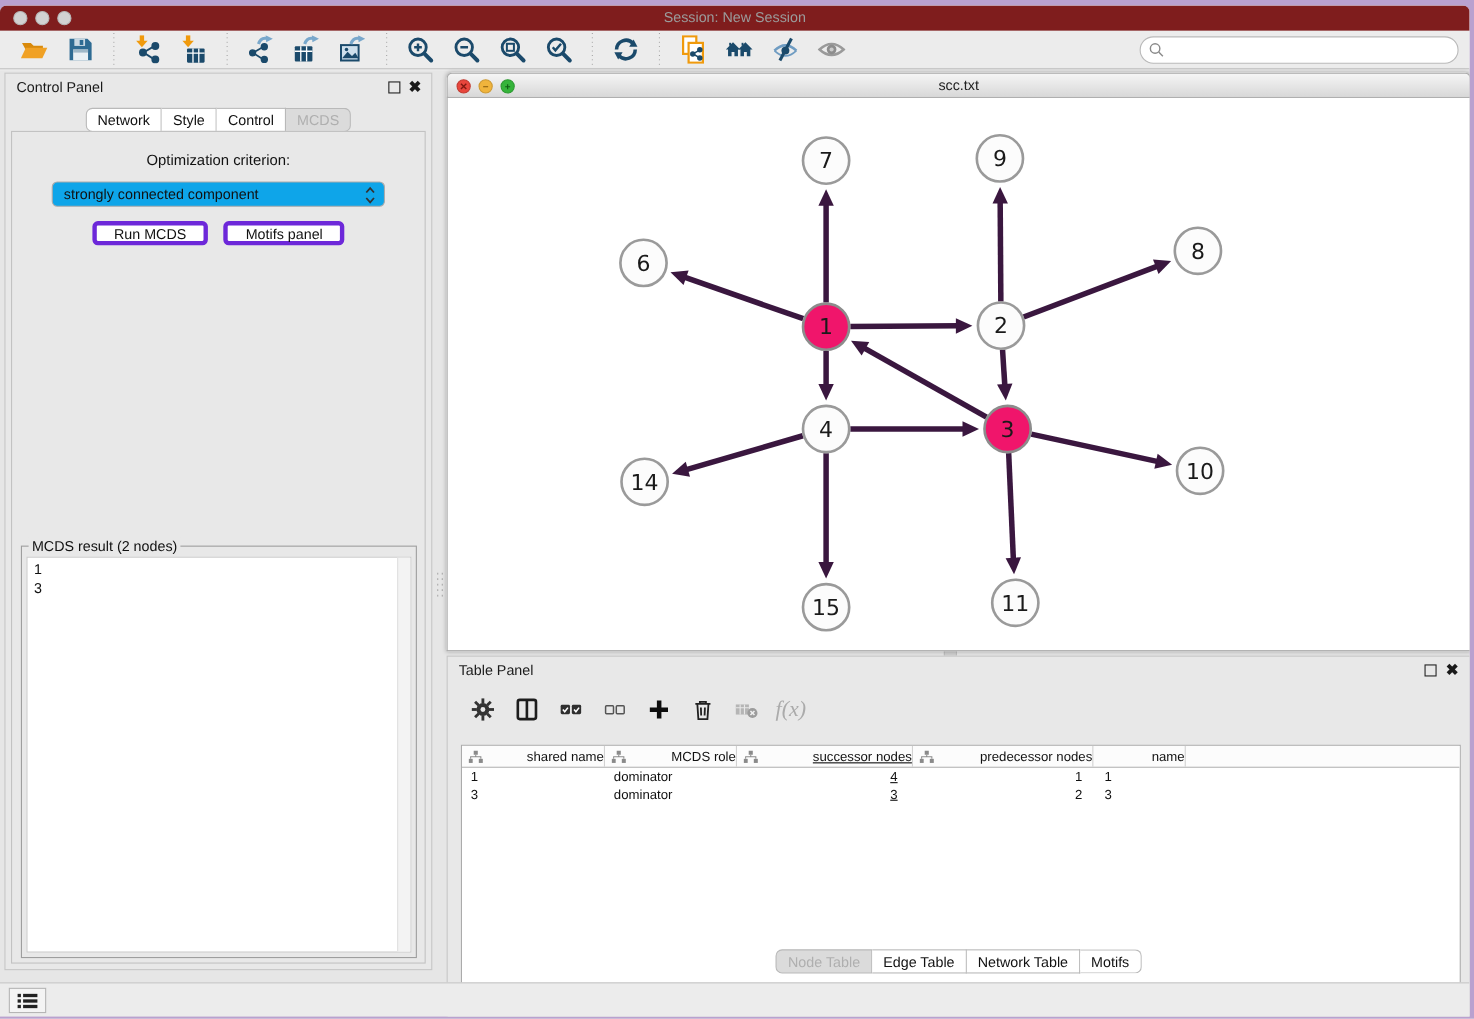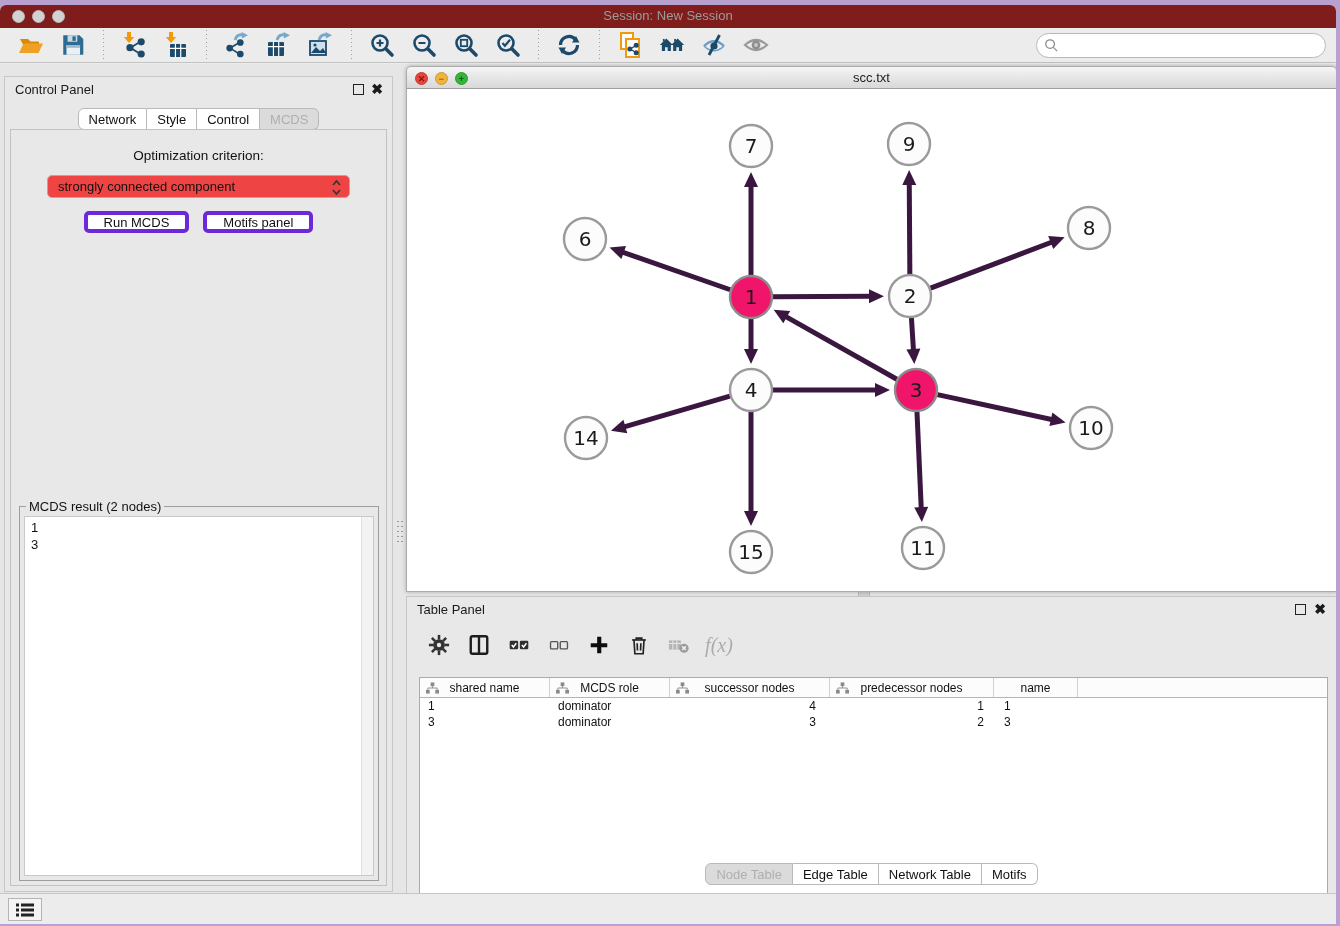--- a/index.html
+++ b/index.html
@@ -30,35 +30,35 @@
             background-size:1px 4px; background-repeat:repeat-y; }
   .search-wrap { position:absolute; right:10px; top:5px; width:290px; height:25px; }
   .search-wrap input { width:100%; height:100%; border:1px solid #B9B9B9; border-radius:13px;
             padding:0 10px 0 28px; font-size:13px; background:#fff; outline:none;
             font-family:"Liberation Sans",sans-serif; }
   .search-wrap svg { position:absolute; left:8px; top:5px; width:15px; height:15px; }
   
   .content { position:absolute; left:0; top:59px; right:0; bottom:31px; background:#E6E6E6; }
   
   .control-panel { position:absolute; left:4px; top:2px; width:389px; height:816px;
-                   background:#E8E8E8; border:1px solid #C6C6C6;margin-top:10px; }
+                   background:#E8E8E8; border:1px solid #C6C6C6; }
   .panel-header { position:relative; height:24px; }
   .panel-header .panel-title { position:absolute; left:10px; top:5px; font-size:13px; color:#1a1a1a; }
   .float-box { position:absolute; top:7px; width:11px; height:11px; border:1.5px solid #222; background:transparent; }
   .close-x   { position:absolute; top:4px; font-size:14px; font-weight:bold; color:#1a1a1a; line-height:16px; }
   .cp-tabs { position:absolute; left:0; right:0; top:31px; display:flex; justify-content:center; }
   .seg-tab { height:22px; padding:0 10px; background:#fff; border:1px solid #B9B9B9; border-left:none;
              font-size:13px; color:#111; display:flex; align-items:center; }
   .seg-tab:first-child { border-left:1px solid #B9B9B9; border-radius:6px 0 0 6px; }
   .seg-tab:last-child { border-radius:0 6px 6px 0; }
   .seg-tab.selected { background:#DBDBDB; color:#AFAFAF; }
   .cp-content { position:absolute; left:5px; right:5px; top:52px; bottom:5px;
                 border:1px solid #C2C2C2; background:#E8E8E8; }
   .opt-label { margin-top:18px; text-align:center; font-size:13.5px; color:#111; }
-  .select-box { position:relative; margin:12px 36px 0 36px; height:23px; background:#ef4444;
+  .select-box { position:relative; margin:12px 36px 0 36px; height:23px; background:#0ea5e9;
                 border:1px solid #ABABAB; border-radius:5px; font-size:13px; color:#111;
                 display:flex; align-items:center; padding-left:10px; }
   .select-box .stepper { position:absolute; right:7px; top:3px; }
   .btn-row { display:flex; justify-content:center; gap:14px; margin-top:13px; }
   .push-btn { height:22px; padding:0 16px; background:#fff; border:4px solid #6d28d9; border-radius:5px;
               font-size:13px; color:#111; display:flex; align-items:center; }
   .mcds-group { position:absolute; left:8px; right:7px; top:376px; bottom:4px;
                 border:1px solid #9E9E9E; }
   .mcds-legend { position:absolute; left:6px; top:-8px; background:#E8E8E8; padding:0 3px;
                  font-size:13px; color:#111; }
@@ -90,26 +90,26 @@
   .table-panel { position:absolute; left:406px; top:532px; width:931px; height:357px;
                  background:#E8E8E8; border:1px solid #C6C6C6; }
   .tp-toolbar { position:absolute; left:10px; top:26px; right:10px; height:44px;
                 display:flex; align-items:center; gap:12px; padding-left:8px; }
   .tp-btn { width:28px; height:30px; display:flex; align-items:center; justify-content:center; }
   .tp-btn svg { width:22px; height:22px; }
   .tp-btn .fx { font-family:"Liberation Serif",serif; font-style:italic; font-size:20px; color:#ABABAB; }
   .tbl { position:absolute; left:12px; right:8px; top:80px; bottom:35px; background:#fff;
          border:1px solid #ABABAB; overflow:hidden; }
   .tbl-head { display:flex; height:20px; border-bottom:1px solid #B5B5B5; background:#FCFCFC; }
-  .tbl-hcell { position:relative; display:flex; align-items:center; justify-content:center;
+  .tbl-hcell { position:relative; display:flex; align-items:center; justify-content:flex-end;
                border-right:1px solid #D2D2D2; font-size:12px; color:#111; }
   .tbl-hcell svg { position:absolute; left:6px; top:4px; width:13px; height:12px; }
   .tbl-row { display:flex; height:16px; align-items:center; }
   .tbl-cell { font-size:12px; color:#111; }
-  .c0 { width:130px; } .c1 { width:120px; } .c2 { width:160px; } .c3 { width:164px; } .c4 { width:84px; }
+  .c0 { width:130px; } .c1 { width:120px; } .c2 { width:160px;text-decoration:underline; } .c3 { width:164px; } .c4 { width:84px; }
   .tbl-row .c0, .tbl-row .c1 { padding-left:8px; }
   .tbl-row .c2 { text-align:right; padding-right:14px; }
   .tbl-row .c3 { text-align:right; padding-right:10px; }
   .tbl-row .c4 { padding-left:10px; }
   .tbl-tabs { position:absolute; left:0; right:0; top:266px; display:flex; justify-content:center; }
   
   .statusbar { position:absolute; left:0; right:0; bottom:0; height:31px; background:#ECECEC;
                border-top:1px solid #C6C6C6; }
   .status-list-btn { position:absolute; left:8px; top:4px; width:34px; height:23px; background:#F4F4F4;
                border:1px solid #B5B5B5; display:flex; align-items:center; justify-content:center; }

